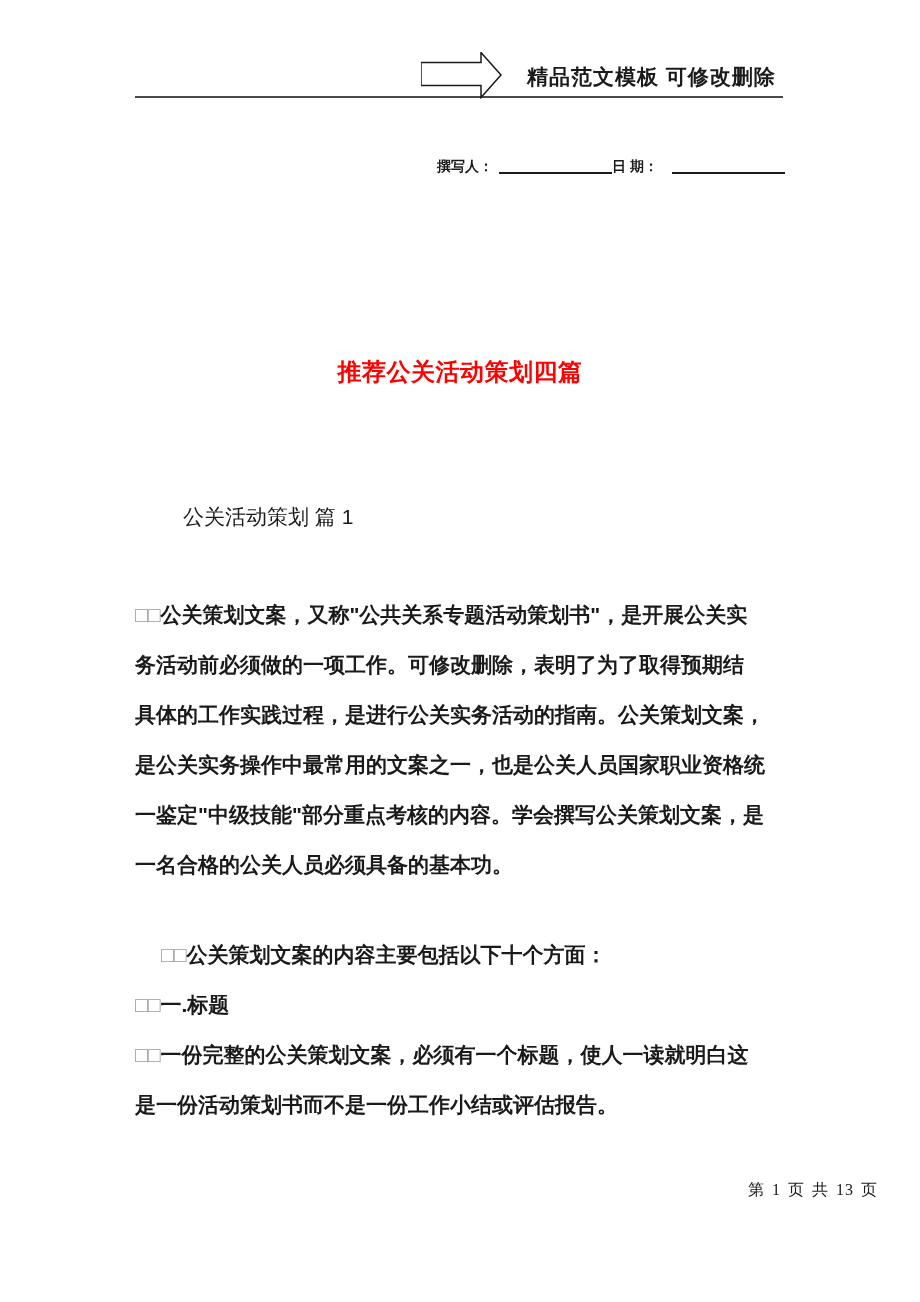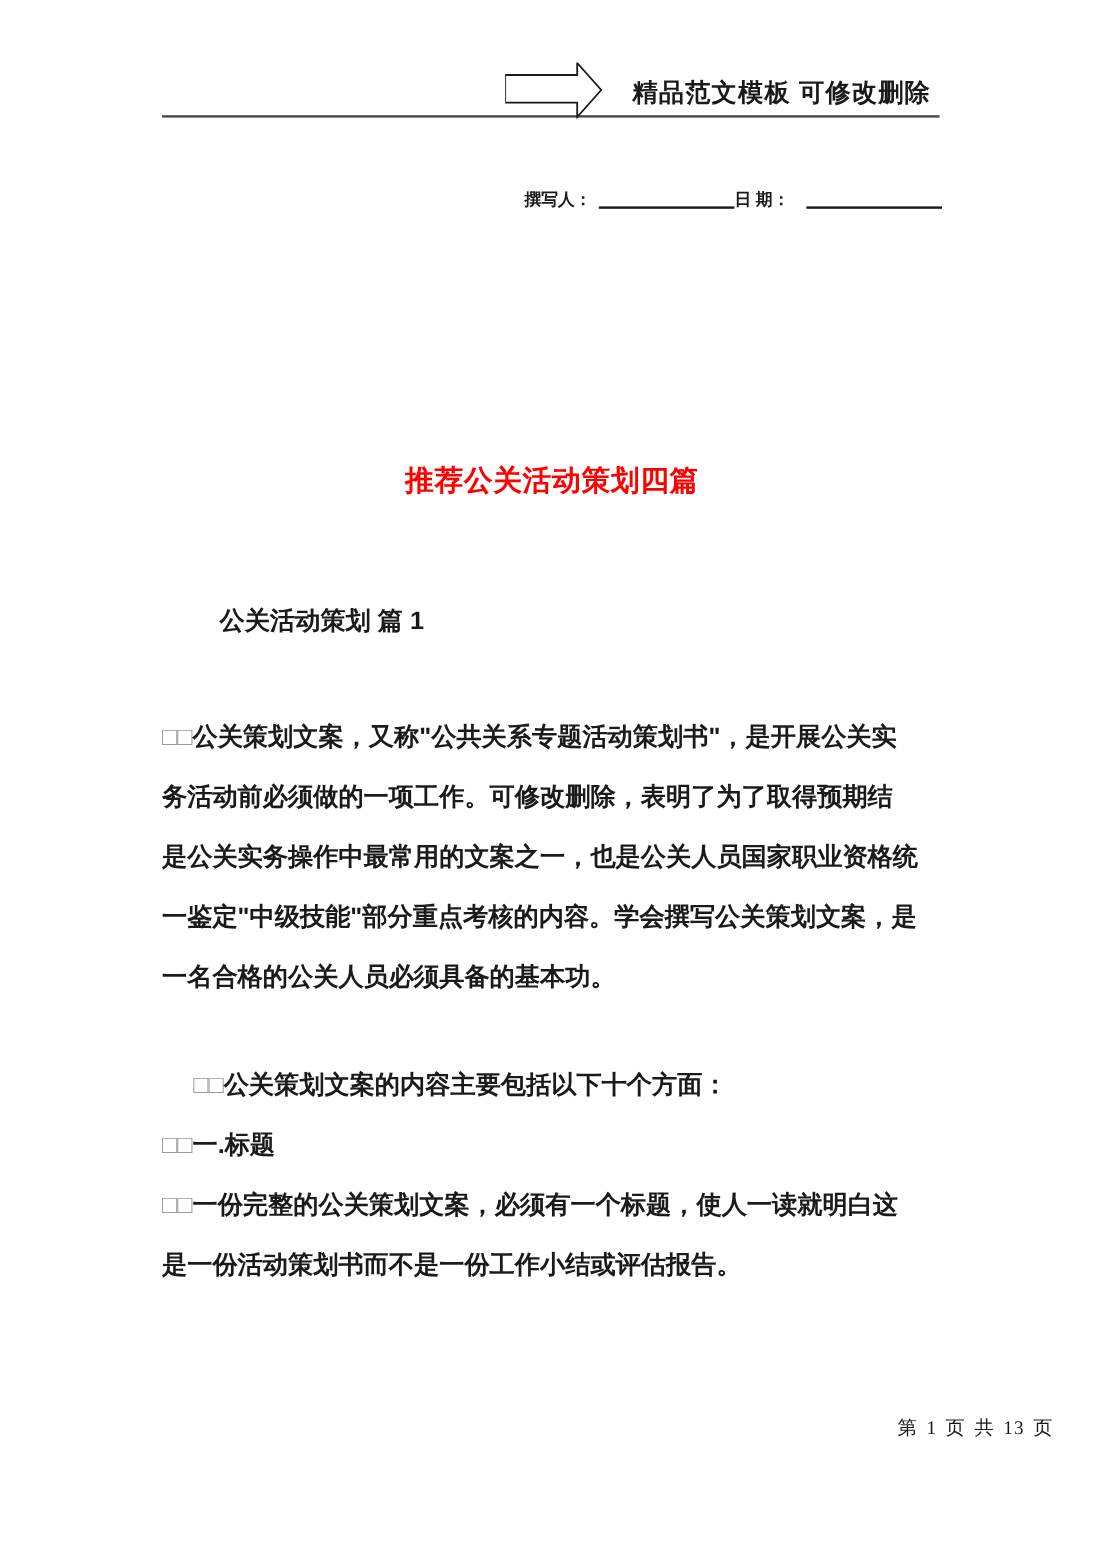--- a/index.html
+++ b/index.html
@@ -39,21 +39,21 @@
   .blank.author { margin-left:6px; }
   .blank.date   { margin-left:14px; }
   
   .doc-title {
     position:absolute; left:0; right:0; top:356px;
     text-align:center;
     font-size:24px; font-weight:700; letter-spacing:0.5px;
   }
   .section-heading {
     position:absolute; left:183px; top:503px;
-    font-size:21px; font-weight:700; white-space:nowrap;
+    font-size:21px; font-weight:400; white-space:nowrap;
   }
   
   .bodytext {
     position:absolute; left:135px; top:590px; width:680px;
     font-size:21px; font-weight:600;
   }
   .bodytext .line {
     height:50px; line-height:50px; white-space:nowrap;
   }
   .para.gap-before { margin-top:40px;margin-left:26px; }
@@ -74,28 +74,29 @@
   <div class="header-rule" style="background: rgb(74, 74, 74);"></div>
   <svg class="arrow-shape" viewBox="0 0 81 46">
     <polygon points="0,10 60,10 60,0 80,22.5 60,45 60,33 0,33" fill="#ffffff" stroke="#1a1a1a" stroke-width="1.5"></polygon>
   </svg>
   <div class="watermark">精品范文模板 可修改删除</div>
 
   <div class="byline">
     <span>撰写人：</span><span class="blank author"></span><span>日 期：</span><span class="blank date"></span>
   </div>
 
-  <h1 class="doc-title" style="color: rgb(255, 0, 0); margin-top: 28px;">推荐公关活动策划四篇</h1>
+  <h1 class="doc-title" style="color: rgb(255, 0, 0);">推荐公关活动策划四篇</h1>
 
   <h2 class="section-heading">公关活动策划 篇 1</h2>
 
   <div class="bodytext" id="bodytext">
       <div class="para">
         <div class="line"><span class="tofu">□□</span>公关策划文案，又称"公共关系专题活动策划书"，是开展公关实</div>
         <div class="line">务活动前必须做的一项工作。可修改删除，表明了为了取得预期结</div>
+        <div class="line">具体的工作实践过程，是进行公关实务活动的指南。公关策划文案，</div>
         <div class="line">是公关实务操作中最常用的文案之一，也是公关人员国家职业资格统</div>
         <div class="line">一鉴定"中级技能"部分重点考核的内容。学会撰写公关策划文案，是</div>
         <div class="line">一名合格的公关人员必须具备的基本功。</div>
       </div>
       <div class="para gap-before">
         <div class="line"><span class="tofu">□□</span>公关策划文案的内容主要包括以下十个方面：</div>
       </div>
       <div class="para">
         <div class="line"><span class="tofu">□□</span>一.标题</div>
       </div>

